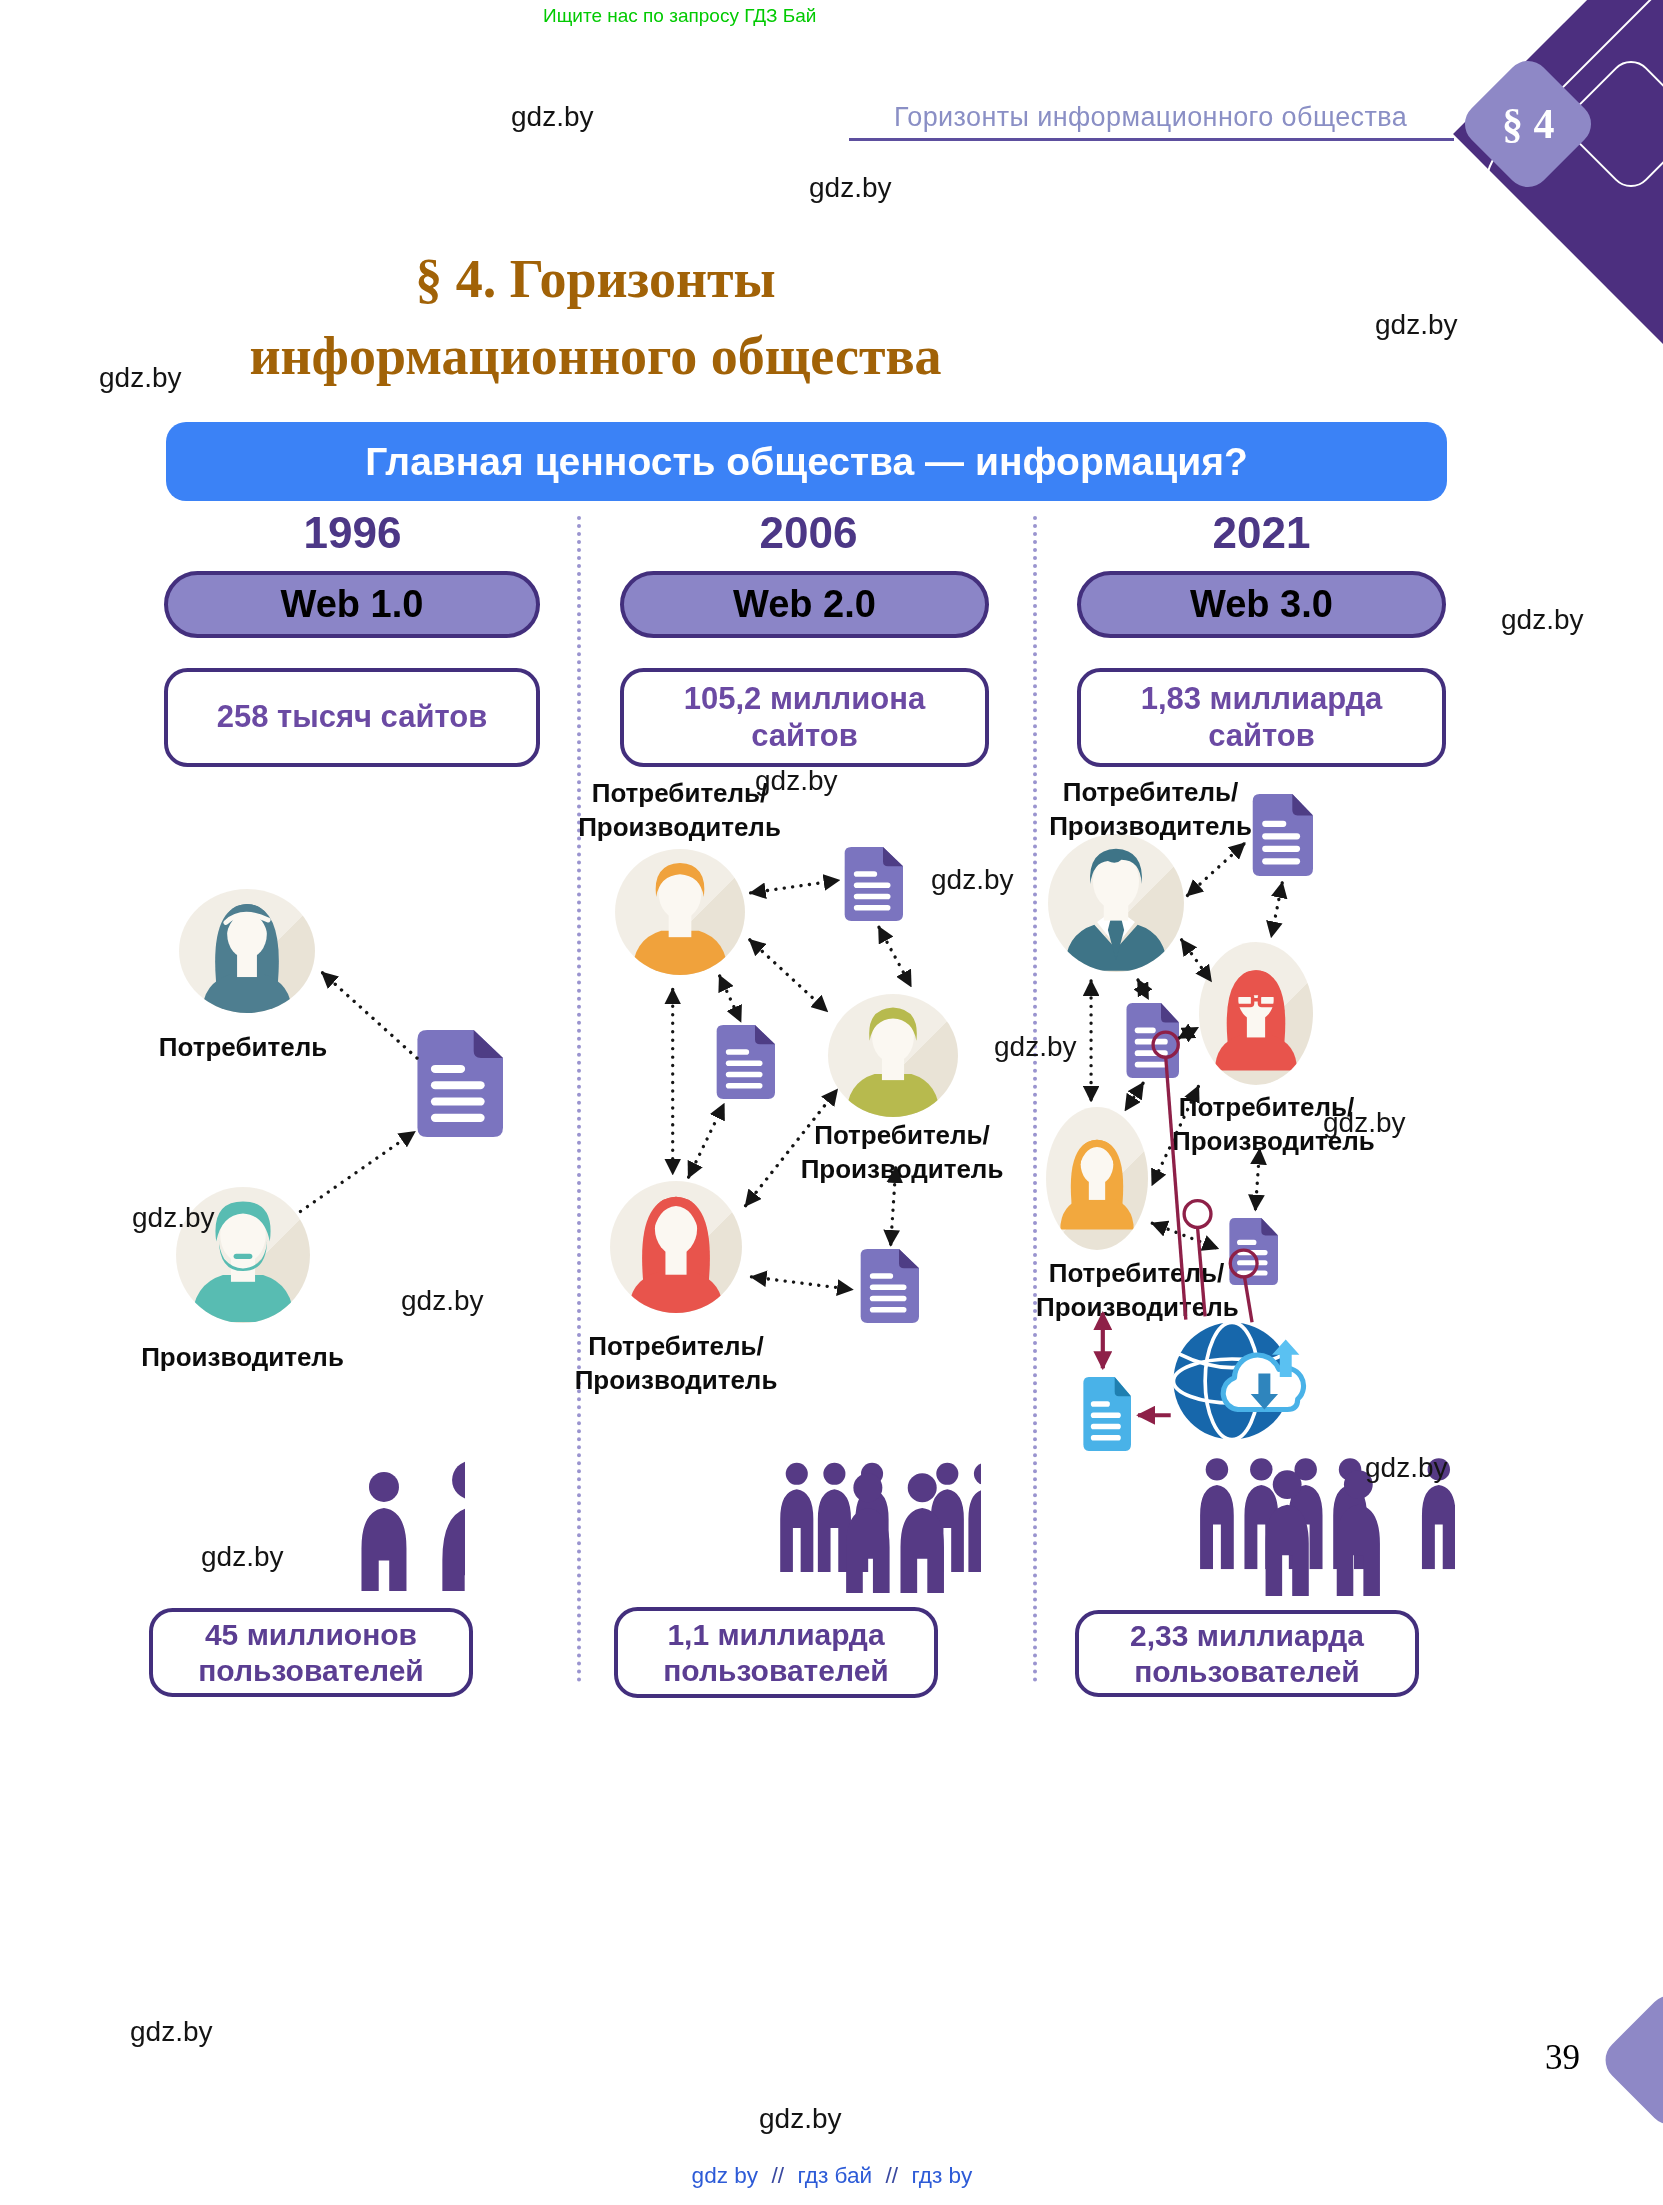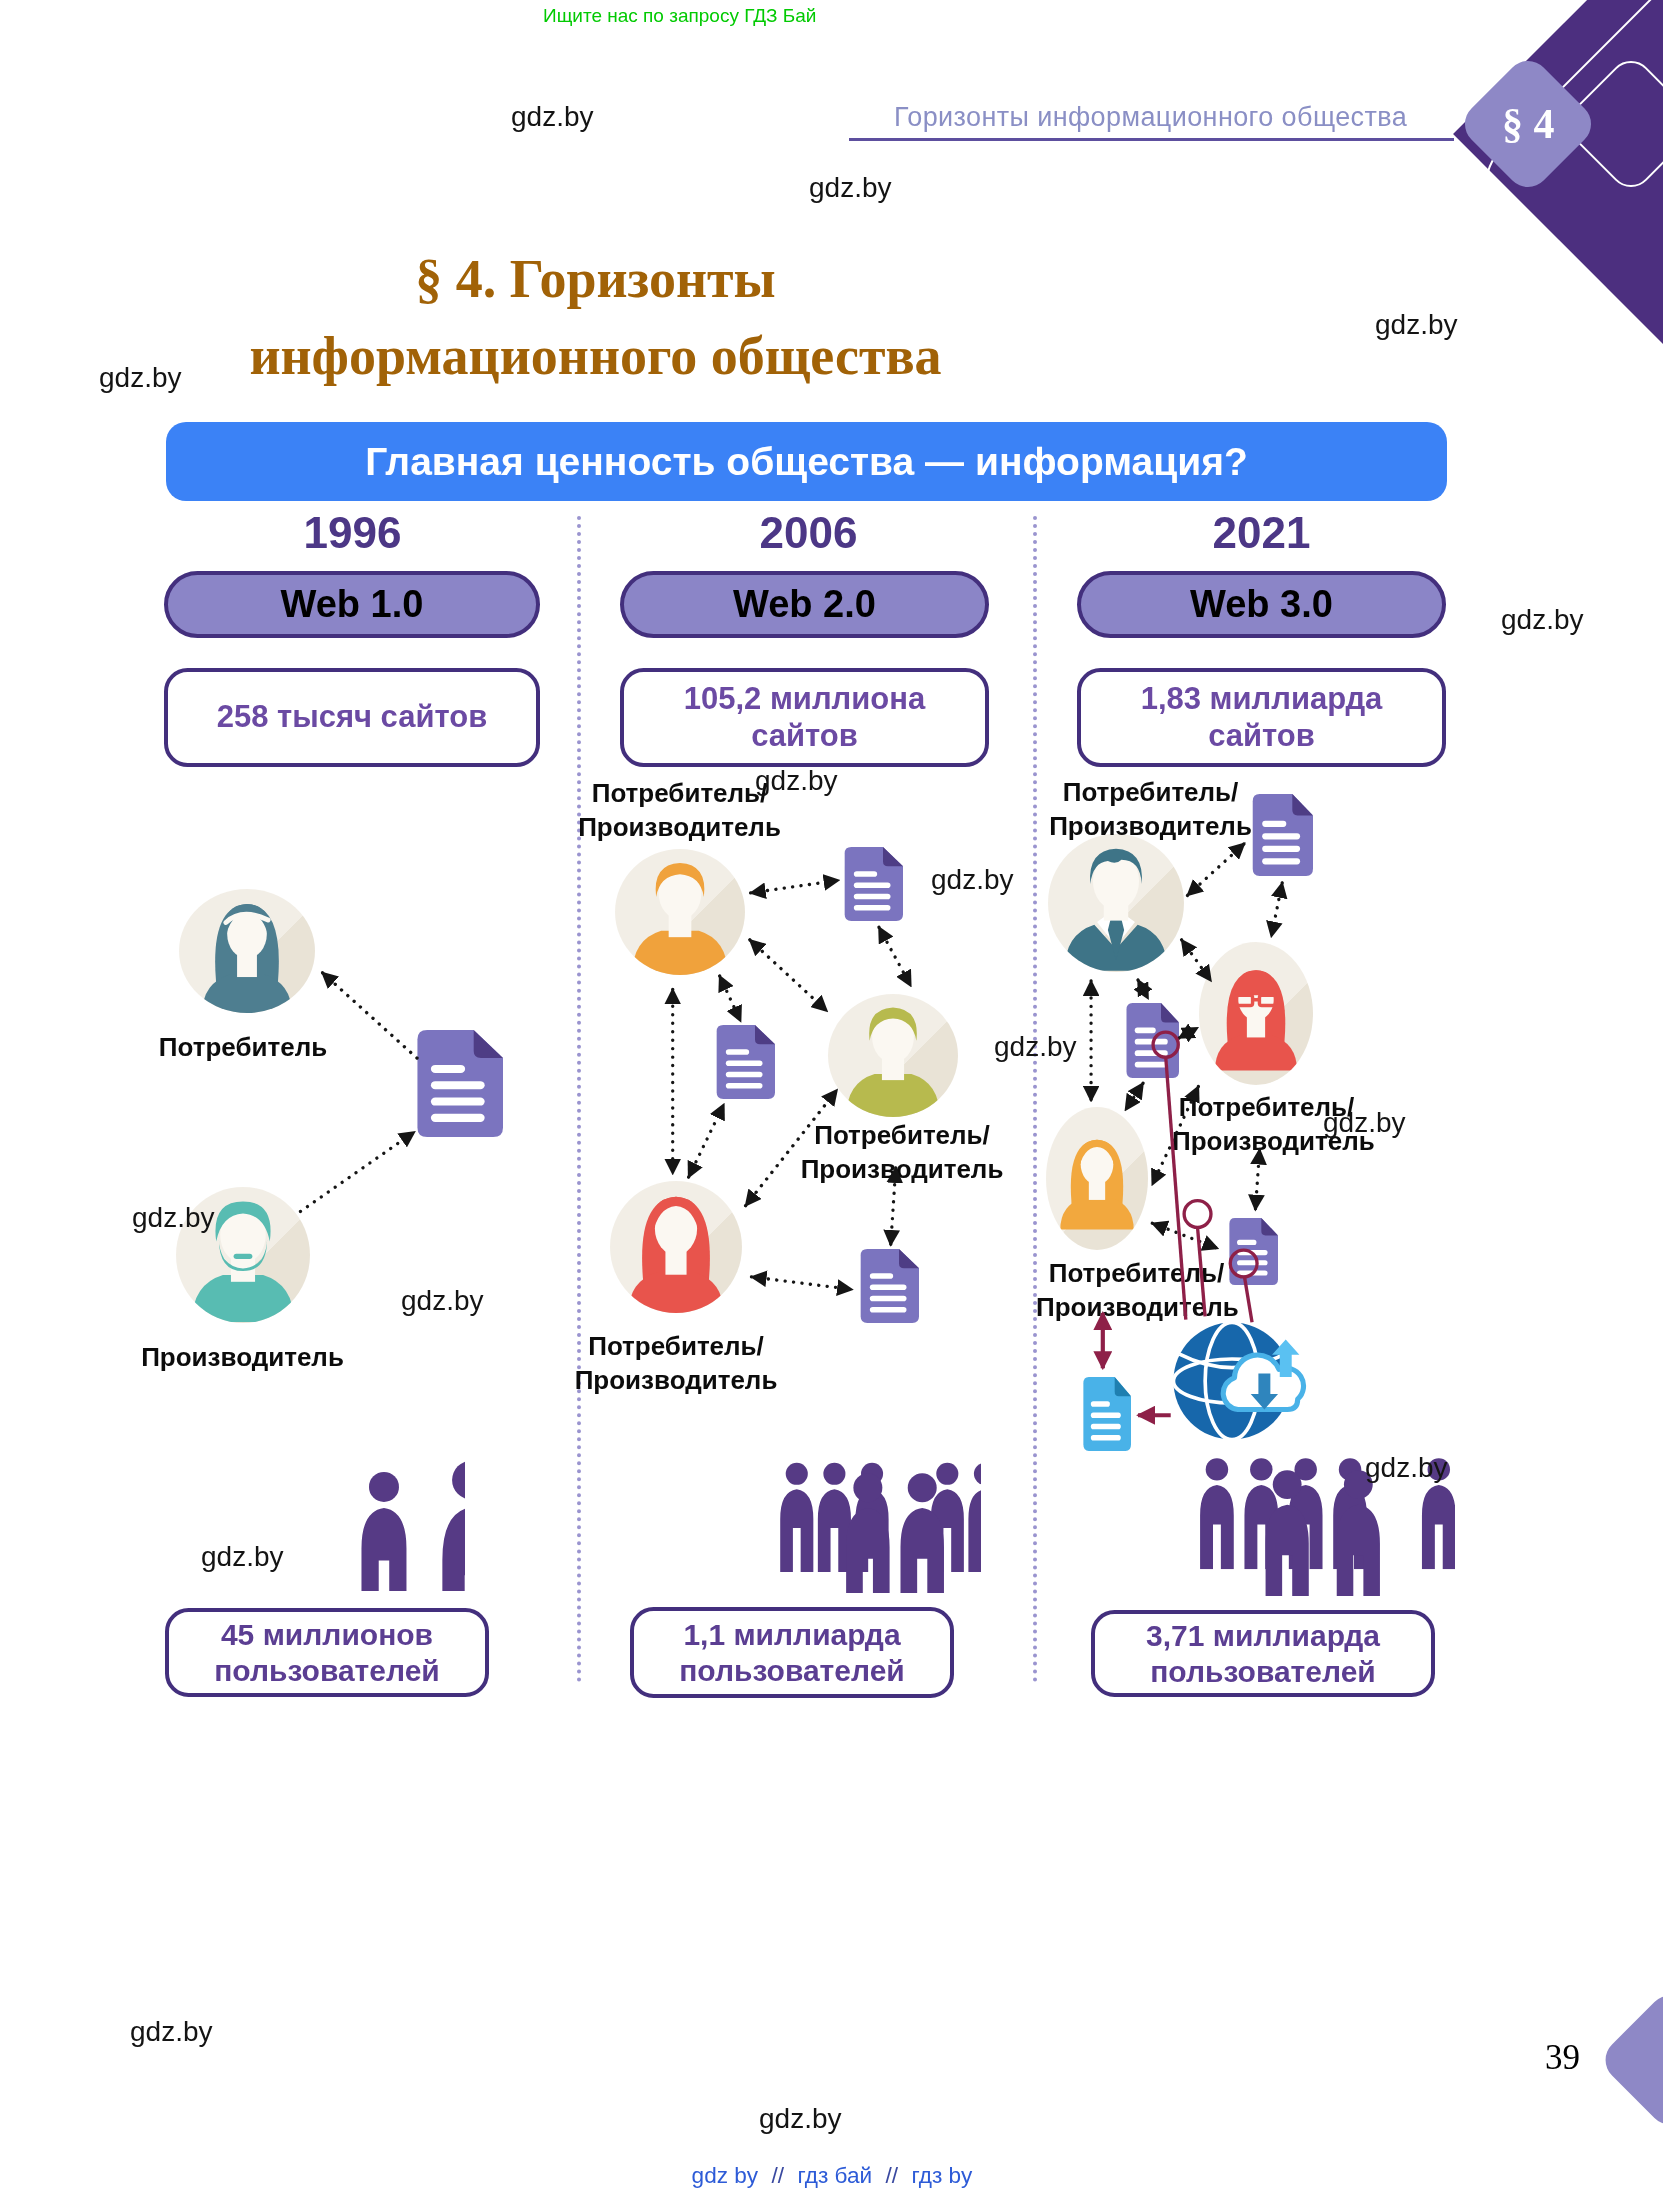--- a/index.html
+++ b/index.html
@@ -23,21 +23,21 @@
   .title { position:absolute; left:0; top:241px; width:1191px; text-align:center; font-size:54px; line-height:77px; font-weight:700; color:#a16207; z-index:10;font-family:Liberation Serif, serif; }
 
   .banner { position:absolute; left:166px; top:422px; width:1281px; height:79px; background:#3b82f6; border-radius:20px; color:#fff; font-size:39px; font-weight:700; display:flex; align-items:center; justify-content:center; z-index:10; }
 
   .year { position:absolute; top:508px; width:377px; text-align:center; font-size:44px; font-weight:700; color:#4c3786; z-index:10; }
   .sep { position:absolute; top:516px; height:1167px; border-left:4.2px dotted #9a94cf; z-index:5; }
 
   .pill { position:absolute; top:571px; height:67px; background:#8b85c7; border:4.2px solid #432f7d; border-radius:34px; display:flex; align-items:center; justify-content:center; font-size:38px; font-weight:700; color:#000; z-index:10; }
   .info-box { position:absolute; background:#fff; border:4.2px solid #432f7d; border-radius:23.5px; display:flex; align-items:center; justify-content:center; text-align:center; font-weight:700; color:#6b4aa3; line-height:1.18; z-index:10; padding:5px 17px; }
   .sites { top:668px; height:99px; font-size:31px; }
-  .users { font-size:30px; color:#5b3e92;margin-left:16px; }
+  .users { font-size:30px; color:#5b3e92; }
 
   .avatar { position:absolute; border-radius:50%; background:linear-gradient(135deg,#f2eee6 58%,#e9e3d6 58%); overflow:hidden; z-index:10; }
   .avatar svg { display:block; width:100%; height:100%; }
 
   .rlabel { position:absolute; font-size:26px; font-weight:700; color:#0c0c0c; text-align:center; line-height:34px; z-index:15; }
   .rlabel span { display:block; }
 
   .doc { position:absolute; z-index:12; }
 
   .overlay { position:absolute; left:0; top:0; z-index:40; pointer-events:none; }
@@ -320,21 +320,21 @@
       <use href="#pers" transform="translate(333,6) scale(0.78)"></use>
       <use href="#pers" transform="translate(386,6) scale(0.78)"></use>
       <use href="#pers" transform="translate(439,6) scale(0.78)"></use>
       <use href="#pers" transform="translate(45,20) scale(1.0)"></use>
       <use href="#pers" transform="translate(130,20) scale(1.0)"></use>
       <use href="#pers" transform="translate(300,20) scale(1.0)"></use>
       <use href="#pers" transform="translate(385,20) scale(1.0)"></use>
       <use href="#pers" transform="translate(212,12) scale(1.5)"></use>
     </g>
   </svg>
-  <div class="info-box users" style="left:1075px;top:1610px;width:344px;height:87px">3,71 миллиарда пользователей</div>
+  <div class="info-box users" style="left:1075px;top:1610px;width:344px;height:87px">2,33 миллиарда пользователей</div>
 
   <svg class="overlay" width="1664" height="2205" viewBox="0 0 1984 2630">
     <defs>
       <marker id="ab" viewBox="0 0 10 10" refX="9" refY="5" markerWidth="5" markerHeight="5" orient="auto-start-reverse">
           <path d="M0 0L10 5L0 10z" fill="#151515"></path>
         </marker>
       <marker id="am" viewBox="0 0 10 10" refX="9" refY="5" markerWidth="4.5" markerHeight="4.5" orient="auto-start-reverse">
           <path d="M0 0L10 5L0 10z" fill="#8e2048"></path>
         </marker>
     </defs>

